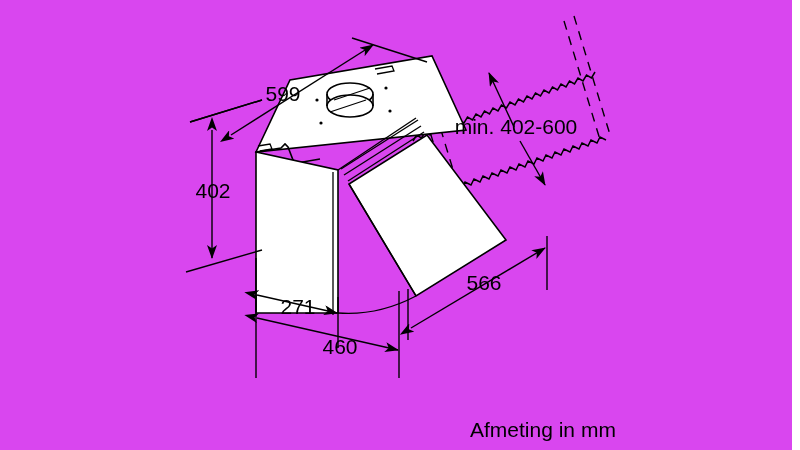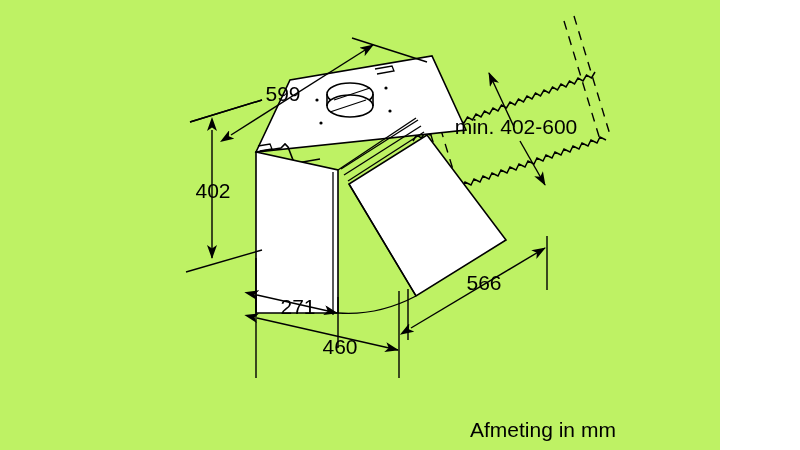--- a/index.html
+++ b/index.html
@@ -8,23 +8,23 @@
     background: #ffffff;
   }
   body {
     width: 800px;
     height: 450px;
     overflow: hidden;
     font-family: "Liberation Sans", sans-serif;
   }
   #drawing-root {
     position: relative;
-    width: 720px;
+    width: 792px;
     height: 450px;
-    background: #bef264;
+    background: #d946ef;
     text-decoration: underline;
   }
   svg#tech-drawing {
     display: block;
     width: 800px;
     height: 450px;
   }
   .solid-line {
     fill: none;
     stroke: #000000;

